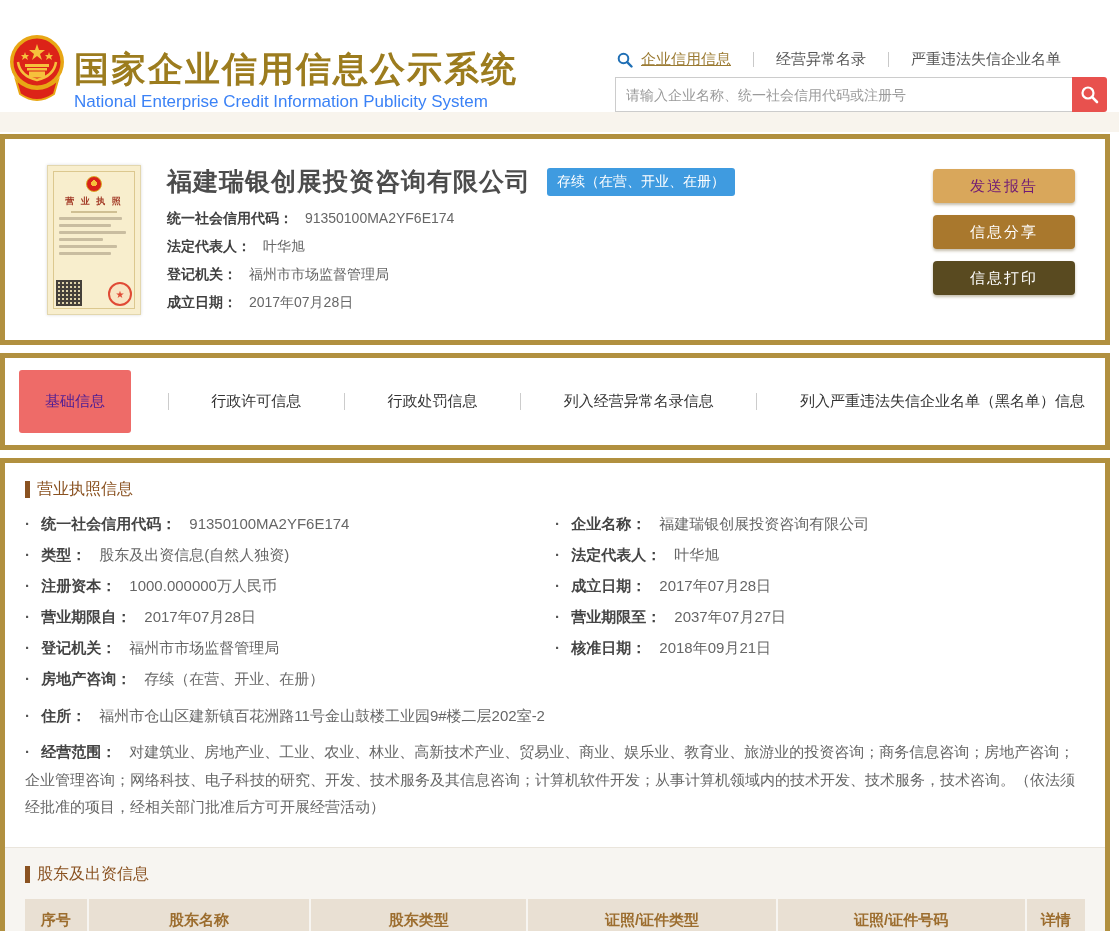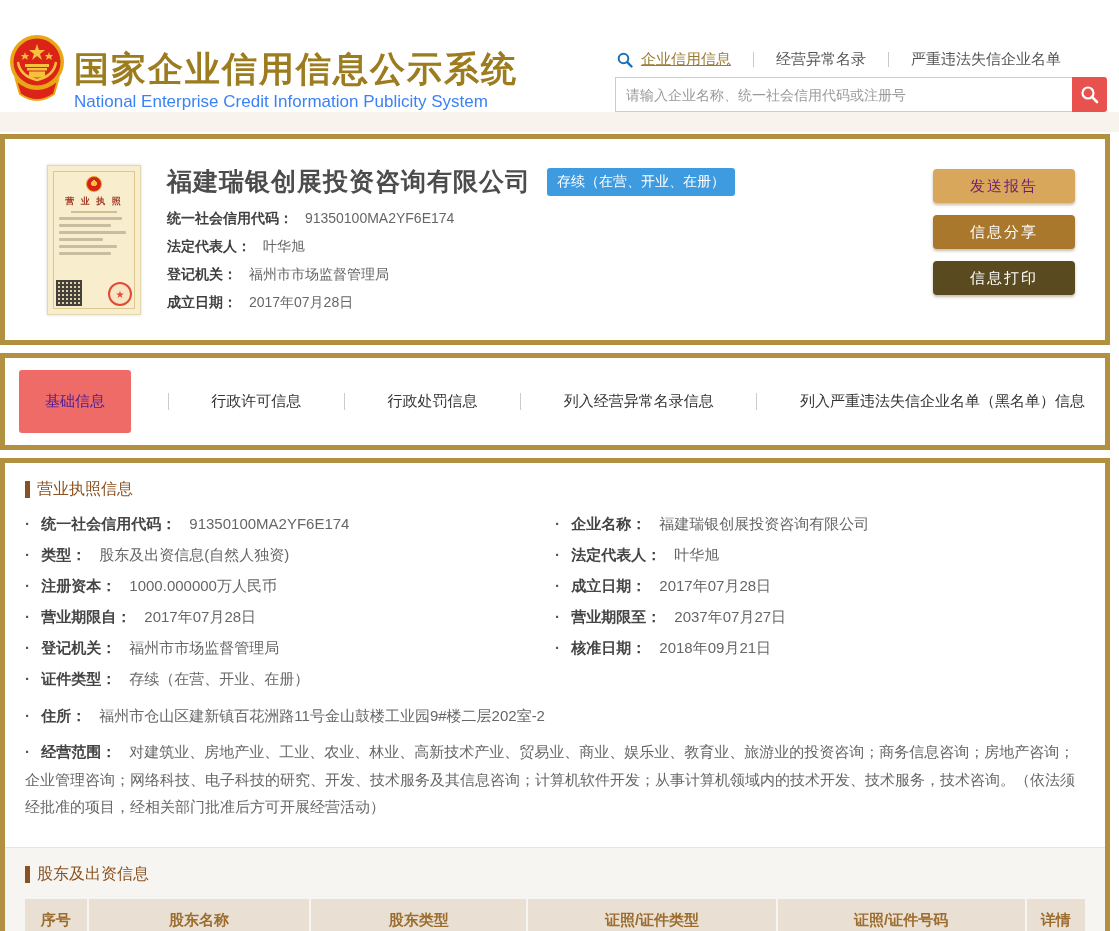--- a/index.html
+++ b/index.html
@@ -229,21 +229,21 @@
         </div>
         <div class="kv-row">
           <span class="kv-label">营业期限自：</span>
           <span class="kv-value">2017年07月28日</span>
         </div>
         <div class="kv-row">
           <span class="kv-label">登记机关：</span>
           <span class="kv-value">福州市市场监督管理局</span>
         </div>
         <div class="kv-row">
-          <span class="kv-label">证件类型：</span>
+          <span class="kv-label">房地产咨询：</span>
           <span class="kv-value">存续（在营、开业、在册）</span>
         </div>
       </div>
       <div class="kv-col">
         <div class="kv-row">
           <span class="kv-label">企业名称：</span>
           <span class="kv-value">福建瑞银创展投资咨询有限公司</span>
         </div>
         <div class="kv-row">
           <span class="kv-label">法定代表人：</span>

